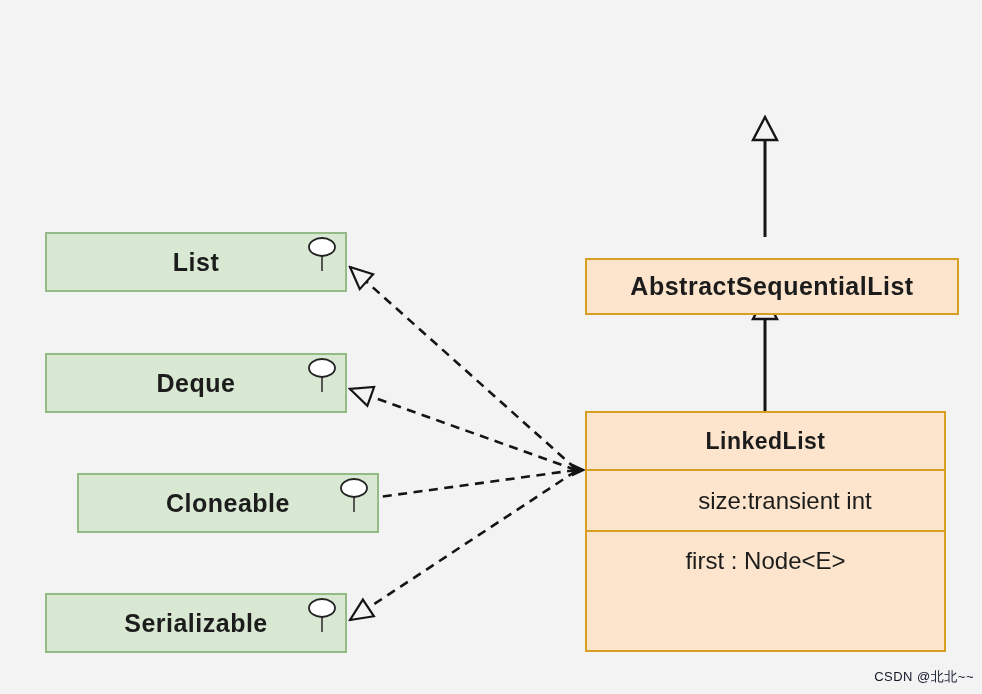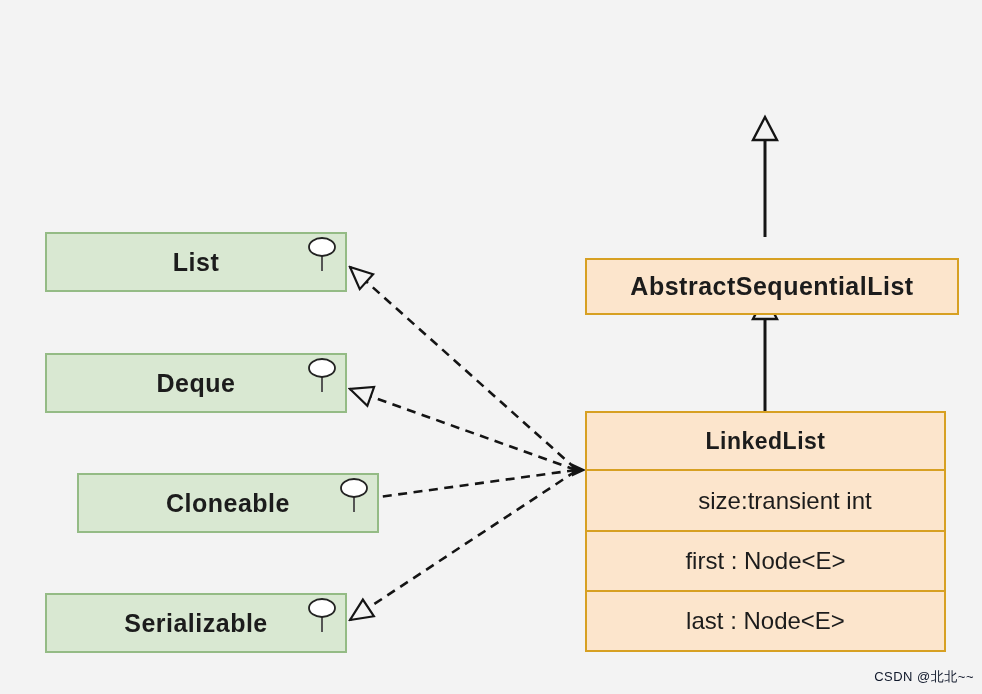--- a/index.html
+++ b/index.html
@@ -100,21 +100,20 @@
 
 
   <div class="box cls" style="left:585px;top:237px;width:374px;height:57px;margin-top:21px;">
     <span class="cls-name">AbstractSequentialList</span>
   </div>
 
   <div class="box cls linked" style="left:585px;top:411px;width:361px;height:241px;">
     <div class="row title">LinkedList</div>
     <div class="row field" style="height:61px;padding-left:39px;">size:transient int</div>
     <div class="row field" style="height:60px;">first : Node&lt;E&gt;</div>
-    <div class="row field" style="height:60px;">last : Node&lt;E&gt;</div>
   </div>
 
   <div class="box iface" style="left:45px;top:353px;width:302px;height:60px;">
     <span class="name">Deque</span>
     <svg class="pin" width="30" height="38" viewBox="0 0 30 38">
       <line x1="15" y1="18" x2="15" y2="35" stroke="#555" stroke-width="2"></line>
       <ellipse cx="15" cy="11" rx="13" ry="9" fill="#ffffff" stroke="#222" stroke-width="1.8"></ellipse>
     </svg>
   </div>
 

